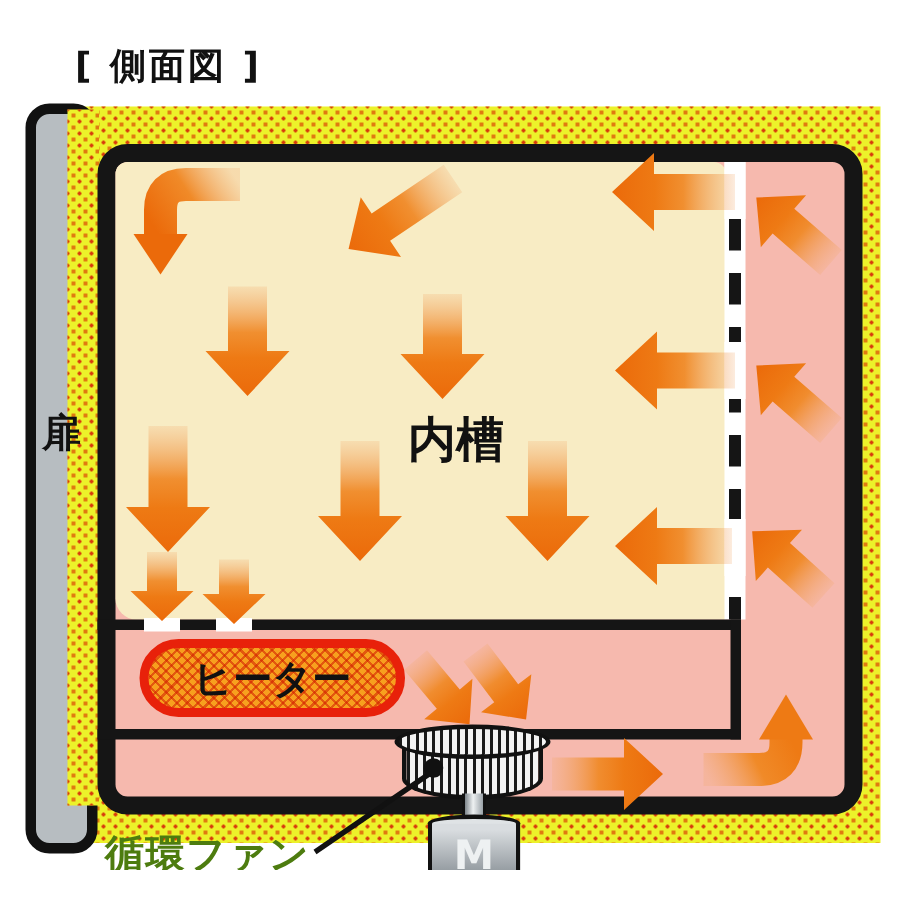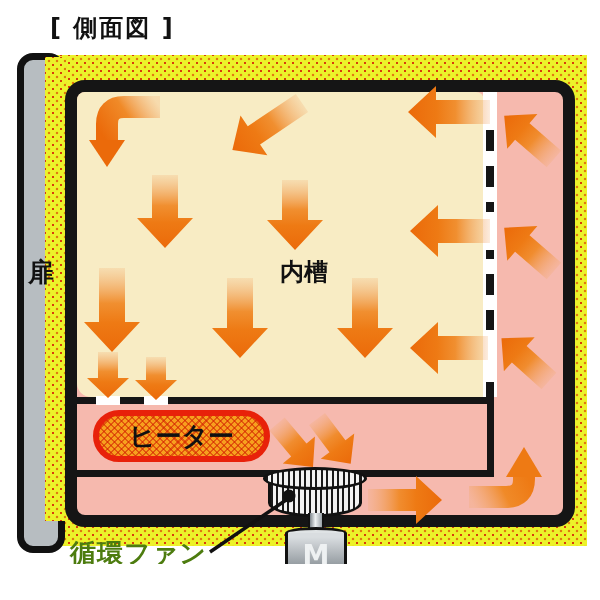--- a/index.html
+++ b/index.html
@@ -1,18 +1,19 @@
 <!DOCTYPE html>
 <html><head>
 <meta charset="utf-8">
 <style>
   html,body{margin:0;padding:0;background:#ffffff;}
   .stage{
     position:relative;width:600px;height:564px;background:#ffffff;overflow:hidden;
     font-family:"DejaVu Sans","Liberation Sans",sans-serif;
+    margin-top:16px;
   }
   .abs{position:absolute;}
   .title{
     left:50px;top:12px;font-size:24px;font-weight:bold;color:#111;letter-spacing:2px;
   }
   
   .insulation{
     background-color:#ecf22a;
     background-image:
       radial-gradient(#e07a10 1.4px, rgba(0,0,0,0) 1.6px),
@@ -52,21 +53,21 @@
     border:6px solid #e8210a;border-radius:28px;
     background-color:#f7a01e;
     background-image:
       repeating-linear-gradient(45deg, rgba(210,30,0,.55) 0 1.5px, rgba(0,0,0,0) 1.5px 5px),
       repeating-linear-gradient(-45deg, rgba(210,30,0,.55) 0 1.5px, rgba(0,0,0,0) 1.5px 5px);
     display:flex;align-items:center;justify-content:center;
   }
   .heater-label{font-size:26px;font-weight:bold;color:#111;}
   .chamber-label{
     left:254px;top:256px;width:100px;text-align:center;
-    font-size:24px;font-weight:bold;color:#111;
+    font-size:32px;font-weight:bold;color:#111;
   }
   .stripes{
     background:repeating-linear-gradient(90deg,#1a1a1a 0 2px,#f3f3f3 2px 5.5px);
   }
   .fan-body{
     left:268px;top:478px;width:94px;height:39px;box-sizing:border-box;
     border:3px solid #111;border-top:none;
     border-radius:0 0 50% 50% / 0 0 14px 14px;
   }
   .fan-top{

